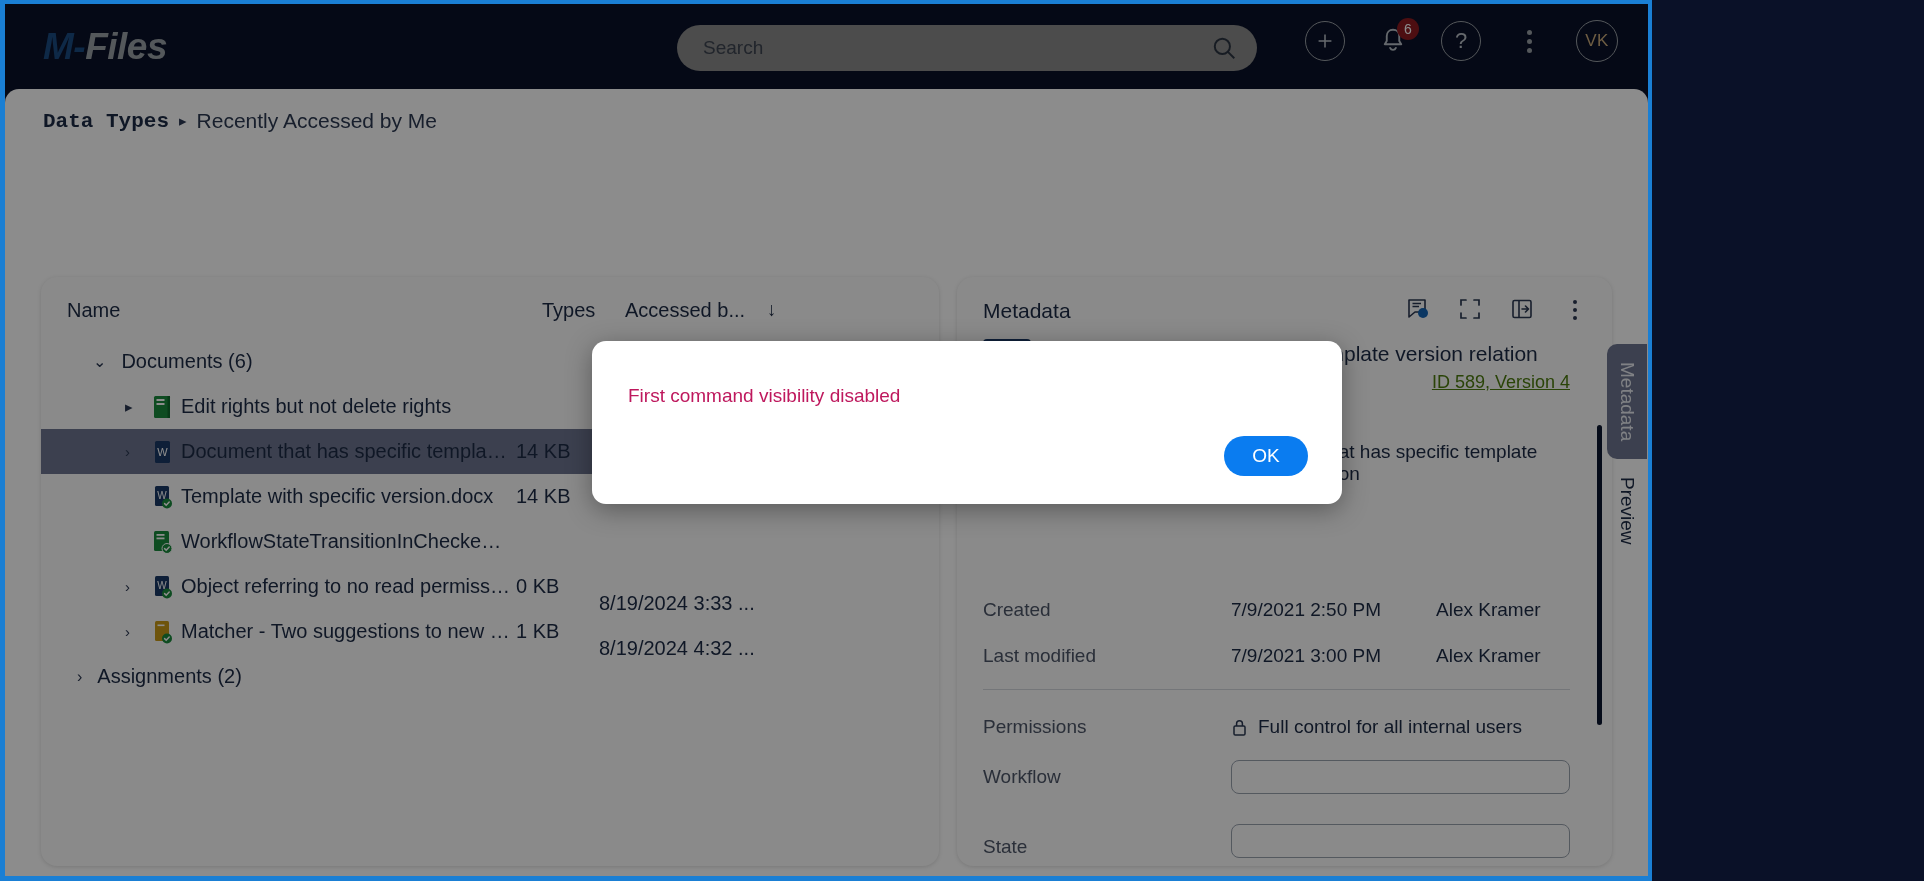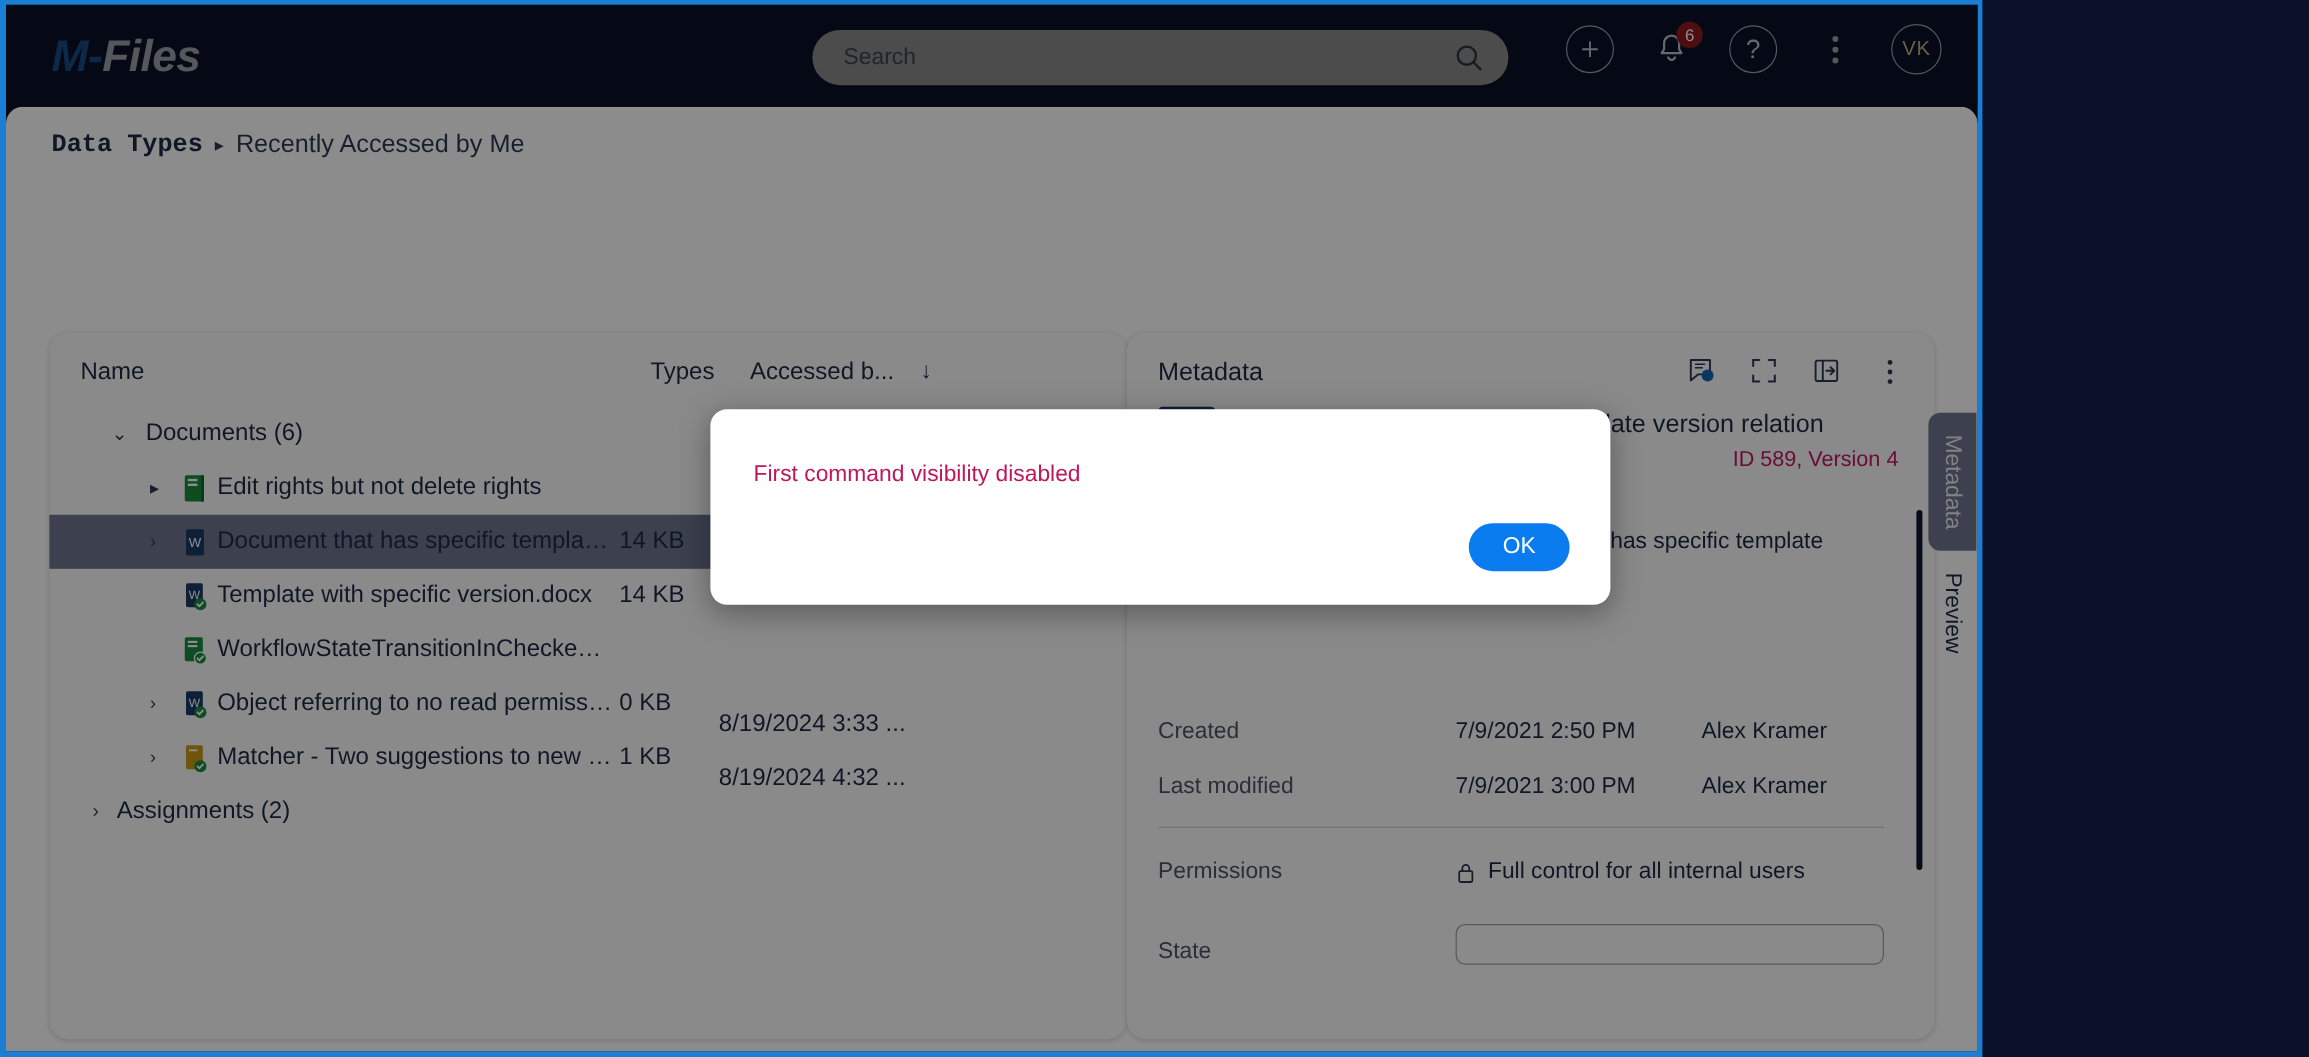--- a/index.html
+++ b/index.html
@@ -134,21 +134,21 @@
     background: #1464b4; color: #fff;
     font-size: 14px;
     width: 24px; height: 24px; border-radius: 50%;
     display: flex; align-items: center; justify-content: center;
   }
 
   
   .panels {
     position: absolute;
     top: 188px; left: 36px; right: 36px; bottom: 10px;
-    display: flex; 
+    display: flex; gap: 18px;
   }
   .panel {
     background: #fbfbfb;
     border-radius: 16px;
     box-shadow: 0 1px 4px rgba(0,0,0,0.14);
     position: relative;
     overflow: hidden;
   }
   .panel-left { width: 898px; flex: none; }
   .panel-right { flex: 1; }
@@ -224,22 +224,22 @@
     border-radius: 4px 4px 4px 12px;
     color: #fff;
     display: flex; align-items: center; justify-content: center;
     font-size: 25px;
     flex: none;
   }
   .meta-head-text { flex: 1; padding-top: 3px; position: relative; }
   .meta-title { font-size: 21px; color: #1d2b45; }
   .meta-sub { font-size: 18px; color: #5a6274; margin-top: 9px; }
   .meta-id {
-    position: absolute; right: 4px; top: 33px;
-    font-size: 18px; color: #be185d;
+    position: absolute; right: 16px; top: 33px;
+    font-size: 18px; color: #4d7c0f; text-decoration: underline;
   }
 
   .meta-fields {
     position: absolute; top: 150px; left: 26px; right: 42px; bottom: 20px;
   }
   .mfrow {
     display: flex; align-items: center;
     height: 46px;
     font-size: 19px;
   }
@@ -560,20 +560,24 @@
             <div class="mflabel">Permissions</div>
             <div class="mfvalue">
               <svg width="17" height="19" viewBox="0 0 17 19" fill="none">
                 <rect x="3" y="8" width="11" height="9" rx="1.3" stroke="#2b3852" stroke-width="1.5"></rect>
                 <path d="M5.6 8V5.6a2.9 2.9 0 015.8 0V8" stroke="#2b3852" stroke-width="1.5"></path>
               </svg>
               <span>Full control for all internal users</span>
             </div>
           </div>
 
+          <div class="mfrow" style="height:54px;">
+            <div class="mflabel">Workflow</div>
+            <div class="mfinput"></div>
+          </div>
 
           <div class="mfrow" style="height:54px;align-items:flex-end;">
             <div class="mflabel">State</div>
             <div class="mfinput"></div>
           </div>
         </div>
 
         <div class="meta-scroll"></div>
       </div>
     </div>

